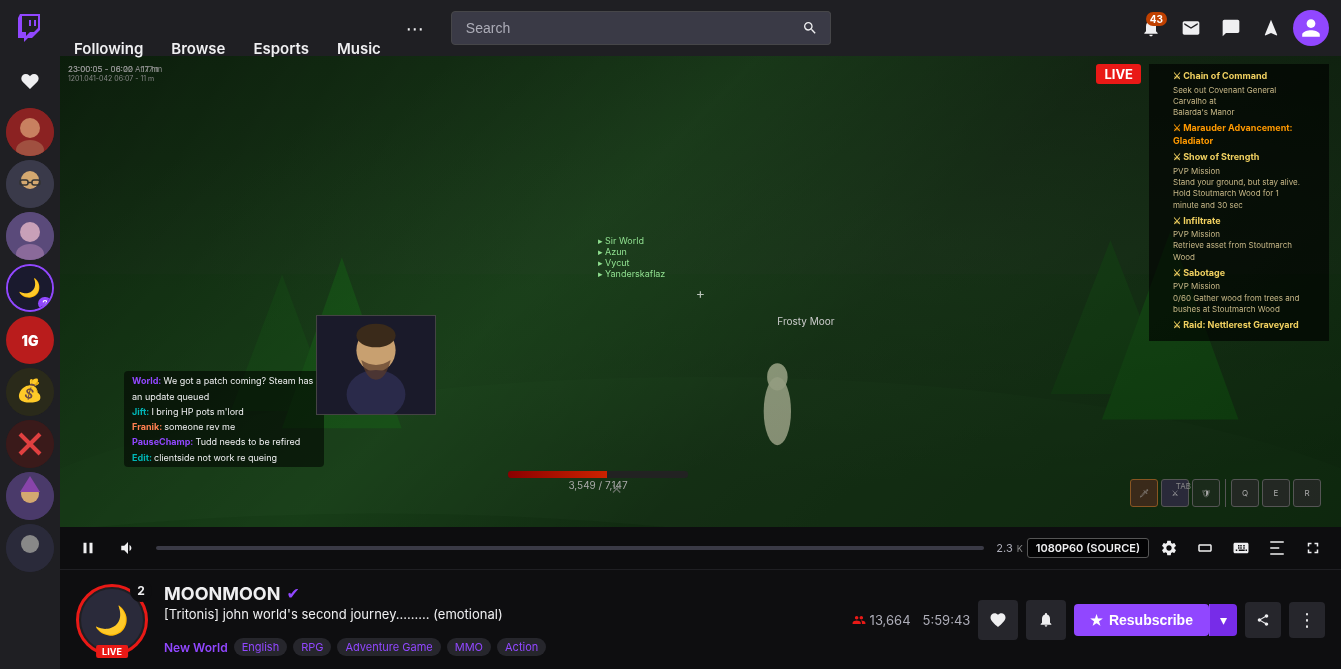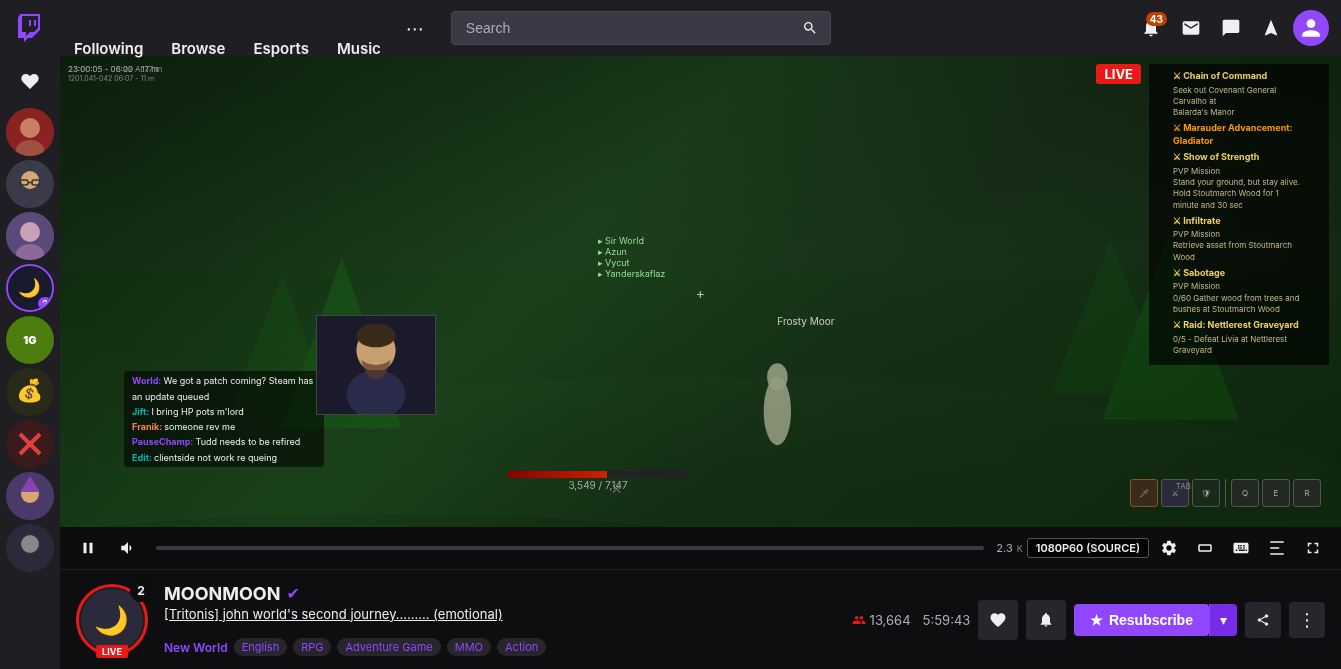--- a/index.html
+++ b/index.html
@@ -368,21 +368,20 @@
       color: #efeff1;
     }
     .verified-icon {
       color: #9147ff;
       font-size: 16px;
     }
     .stream-title {
       font-size: 13px;
       color: #efeff1;
       margin-bottom: 16px;
-      text-decoration: underline;
     }
     .stream-tags {
       display: flex;
       gap: 6px;
       flex-wrap: wrap;
       align-items: center;
     }
     .tag {
       background: #26262c;
       color: #9147ff;
@@ -569,21 +568,21 @@
     </div>
 
     <div class="sidebar-item" style="background:#1a1a2e; border: 2px solid #9147ff;">
       <svg viewBox="0 0 48 48" xmlns="http://www.w3.org/2000/svg">
         <circle cx="24" cy="24" r="24" fill="#1a1a2e"></circle>
         <text x="24" y="30" text-anchor="middle" font-size="20" fill="#aaaacc">🌙</text>
       </svg>
       <span class="sidebar-badge">2</span>
     </div>
 
-    <div class="sidebar-item" style="background:#4d7c0f; display:flex;align-items:center;justify-content:center; font-size:11px; font-weight:900; color:white;">
+    <div class="sidebar-item" style="background:#b91c1c; display:flex;align-items:center;justify-content:center; font-size:14px; font-weight:900; color:white;">
       <span>1G</span>
     </div>
 
     <div class="sidebar-item" style="background:#2a2a1a;">
       <svg viewBox="0 0 48 48" xmlns="http://www.w3.org/2000/svg">
         <circle cx="24" cy="24" r="24" fill="#2a2a1a"></circle>
         <text x="24" y="30" text-anchor="middle" font-size="22" fill="#f0c030">💰</text>
       </svg>
     </div>
 
@@ -657,21 +656,20 @@
           <div class="quest-item" style="margin-top:4px">
             <div class="quest-title">⚔ Infiltrate</div>
             <div style="color:#c8b888; font-size:8px">PVP Mission<br>Retrieve asset from Stoutmarch Wood</div>
           </div>
           <div class="quest-item" style="margin-top:4px">
             <div class="quest-title">⚔ Sabotage</div>
             <div style="color:#c8b888; font-size:8px">PVP Mission<br>0/60 Gather wood from trees and<br>bushes at Stoutmarch Wood</div>
           </div>
           <div class="quest-item" style="margin-top:4px">
             <div class="quest-title">⚔ Raid: Nettlerest Graveyard</div>
-            <div style="color:#c8b888; font-size:8px">0/5 - Defeat Livia at Nettlerest<br>Graveyard</div>
           </div>
         </div>
 
         <div class="hud-topleft">
           <div style="color:#aaa;font-size:8px">23:00:05 - 06:00 - 17 m</div>
           <div style="color:#888;font-size:7px">1201.041-042 06:07 - 11 m</div>
         </div>
 
         <div style="position:absolute;top:38%;left:42%;font-size:9px;color:#90e090">
           <div>▸ Sir World</div>

